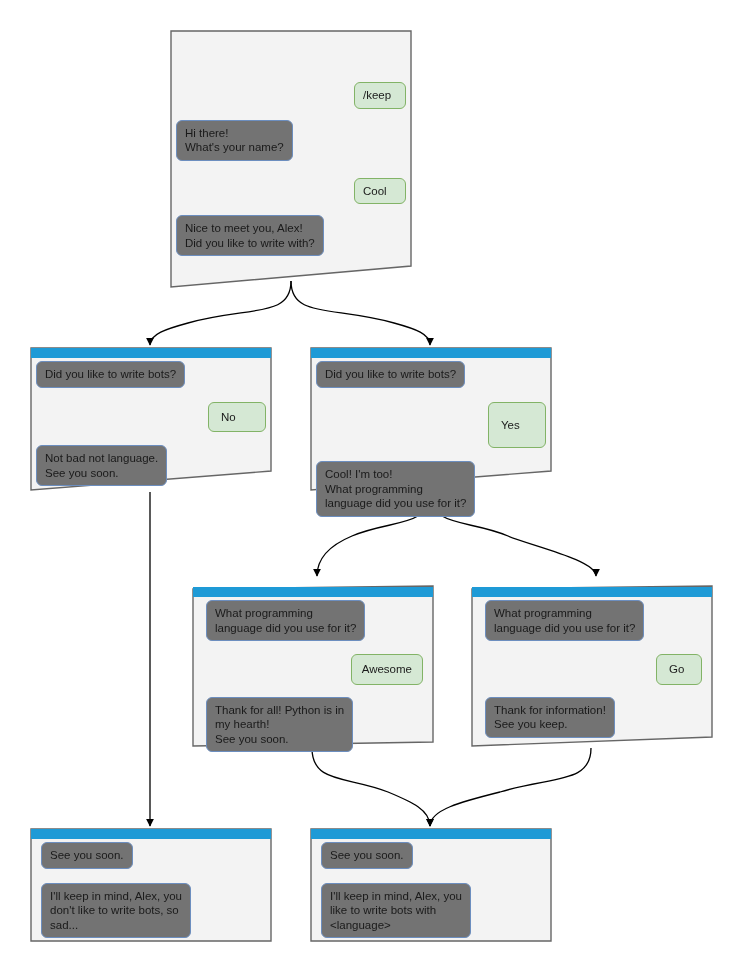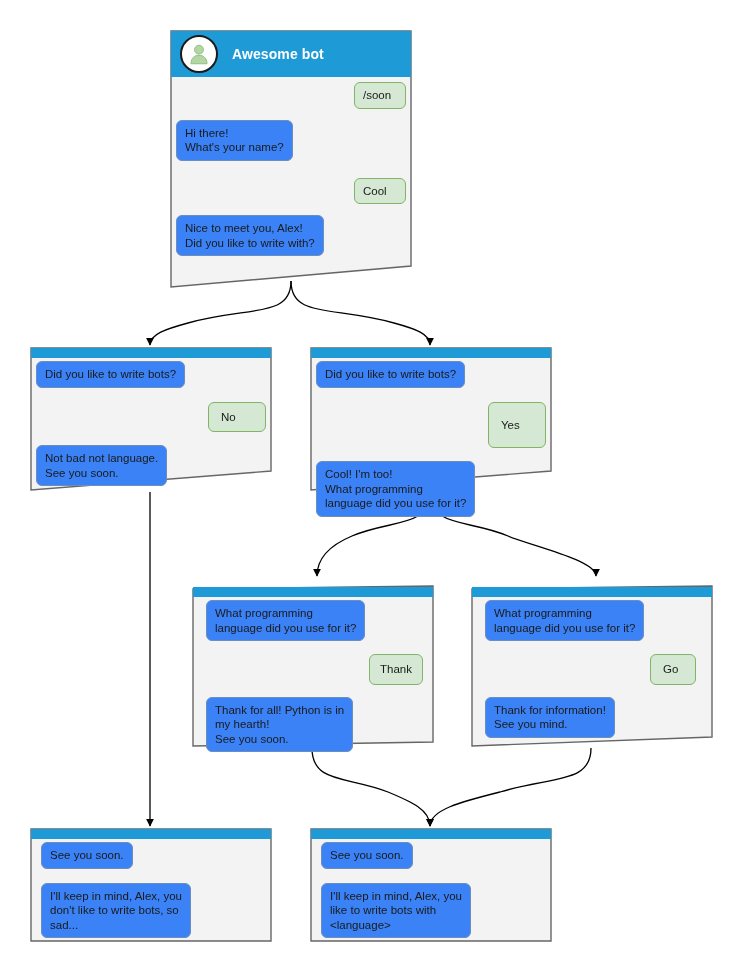--- a/index.html
+++ b/index.html
@@ -93,21 +93,21 @@
     line-height: 14.5px;
     color: #1a1a1a;
     border-radius: 6px;
     padding: 5px 8px 5px 8px;
     box-sizing: border-box;
     white-space: pre-line;
     display: inline-block;
     max-width: 84%;
   }
   .bubble.bot {
-    background: #3b82f6;
+    background: #737373;
     border: 1px solid #6c8ebf;
     align-self: flex-start;
   }
   .bubble.user {
     background: #d5e8d4;
     border: 1px solid #82b366;
     align-self: flex-end;
     min-width: 52px;
     text-align: left;
   }
@@ -138,31 +138,22 @@
     <path d="M 312 748 C 312 784 348 776 388 792 C 412 802 430 810 430 826" fill="none" stroke="#000000" stroke-width="1.3" marker-end="url(#arrow)"></path>
 
     <path d="M 591 748 C 591 784 552 776 500 792 C 460 802 430 810 430 826" fill="none" stroke="#000000" stroke-width="1.3" marker-end="url(#arrow)"></path>
   </svg>
 
   <div class="card" style="left:167px; top:28px; width:248px; height:262px;">
     <svg class="card-skew" viewBox="0 0 248 262" width="248" height="262" preserveAspectRatio="none">
       <polygon points="4,3 244,3 244,238 4,259" fill="#f3f3f3" stroke="#666666" stroke-width="1.4"></polygon>
     </svg>
     <div class="card-body">
-      <div class="card-header titled" style="left:4px; top:3px; width:240px; height:46px;">
-        <div class="avatar">
-          <svg viewBox="0 0 24 24" width="26" height="26" aria-hidden="true">
-            <circle cx="12" cy="8" r="4.1" fill="#b4d6a6" stroke="#8fbf7a" stroke-width="0.9"></circle>
-            <path d="M4.6 21 C4.6 15.6 8.0 13.2 12 13.2 C16 13.2 19.4 15.6 19.4 21 Z" fill="#b4d6a6" stroke="#8fbf7a" stroke-width="0.9"></path>
-          </svg>
-        </div>
-        <span class="card-title">Awesome bot</span>
-      </div>
       <div class="msgs" style="top:54px; height:196px;">
-        <div class="bubble user">/soon</div>
+        <div class="bubble user">/keep</div>
         <div class="spacer" style="height:11px;"></div>
         <div class="bubble bot">Hi there!
 What's your name?</div>
         <div class="spacer" style="height:17px;"></div>
         <div class="bubble user">Cool</div>
         <div class="spacer" style="height:11px;"></div>
         <div class="bubble bot" style="max-width:95%;">Nice to meet you, Alex!
 Did you like to write with?</div>
       </div>
     </div>
@@ -206,43 +197,43 @@
   <div class="card" style="left:189px; top:583px; width:248px; height:166px;">
     <svg class="card-skew" viewBox="0 0 248 166" width="248" height="166" preserveAspectRatio="none">
       <polygon points="4,6 244,3 244,159 4,163" fill="#f3f3f3" stroke="#666666" stroke-width="1.4"></polygon>
     </svg>
     <div class="card-body">
       <div class="card-header" style="left:4px; top:4px; width:240px; height:10px;"></div>
       <div class="msgs" style="top:17px; height:140px; padding-left:17px;">
         <div class="bubble bot">What programming
 language did you use for it?</div>
         <div class="spacer" style="height:13px;"></div>
-        <div class="bubble user" style="padding:7px 10px; margin-right:5px;">Thank</div>
+        <div class="bubble user" style="padding:7px 10px; margin-right:5px;">Awesome</div>
         <div class="spacer" style="height:12px;"></div>
         <div class="bubble bot">Thank for all! Python is in
 my hearth!
 See you soon.</div>
       </div>
     </div>
   </div>
 
   <div class="card" style="left:468px; top:583px; width:248px; height:166px;">
     <svg class="card-skew" viewBox="0 0 248 166" width="248" height="166" preserveAspectRatio="none">
       <polygon points="4,6 244,3 244,154 4,163" fill="#f3f3f3" stroke="#666666" stroke-width="1.4"></polygon>
     </svg>
     <div class="card-body">
       <div class="card-header" style="left:4px; top:4px; width:240px; height:10px;"></div>
       <div class="msgs" style="top:17px; height:140px; padding-left:17px;">
         <div class="bubble bot">What programming
 language did you use for it?</div>
         <div class="spacer" style="height:13px;"></div>
-        <div class="bubble user" style="padding:7px 12px; min-width:46px; margin-right:11px;">Go</div>
+        <div class="bubble user" style="padding:7px 12px; min-width:46px; margin-right:5px;">Go</div>
         <div class="spacer" style="height:12px;"></div>
         <div class="bubble bot">Thank for information!
-See you mind.</div>
+See you keep.</div>
       </div>
     </div>
   </div>
 
   <div class="card" style="left:27px; top:826px; width:248px; height:118px;">
     <svg class="card-skew" viewBox="0 0 248 118" width="248" height="118" preserveAspectRatio="none">
       <polygon points="4,3 244,3 244,115 4,115" fill="#f3f3f3" stroke="#666666" stroke-width="1.4"></polygon>
     </svg>
     <div class="card-body">
       <div class="card-header" style="left:4px; top:3px; width:240px; height:10px;"></div>

